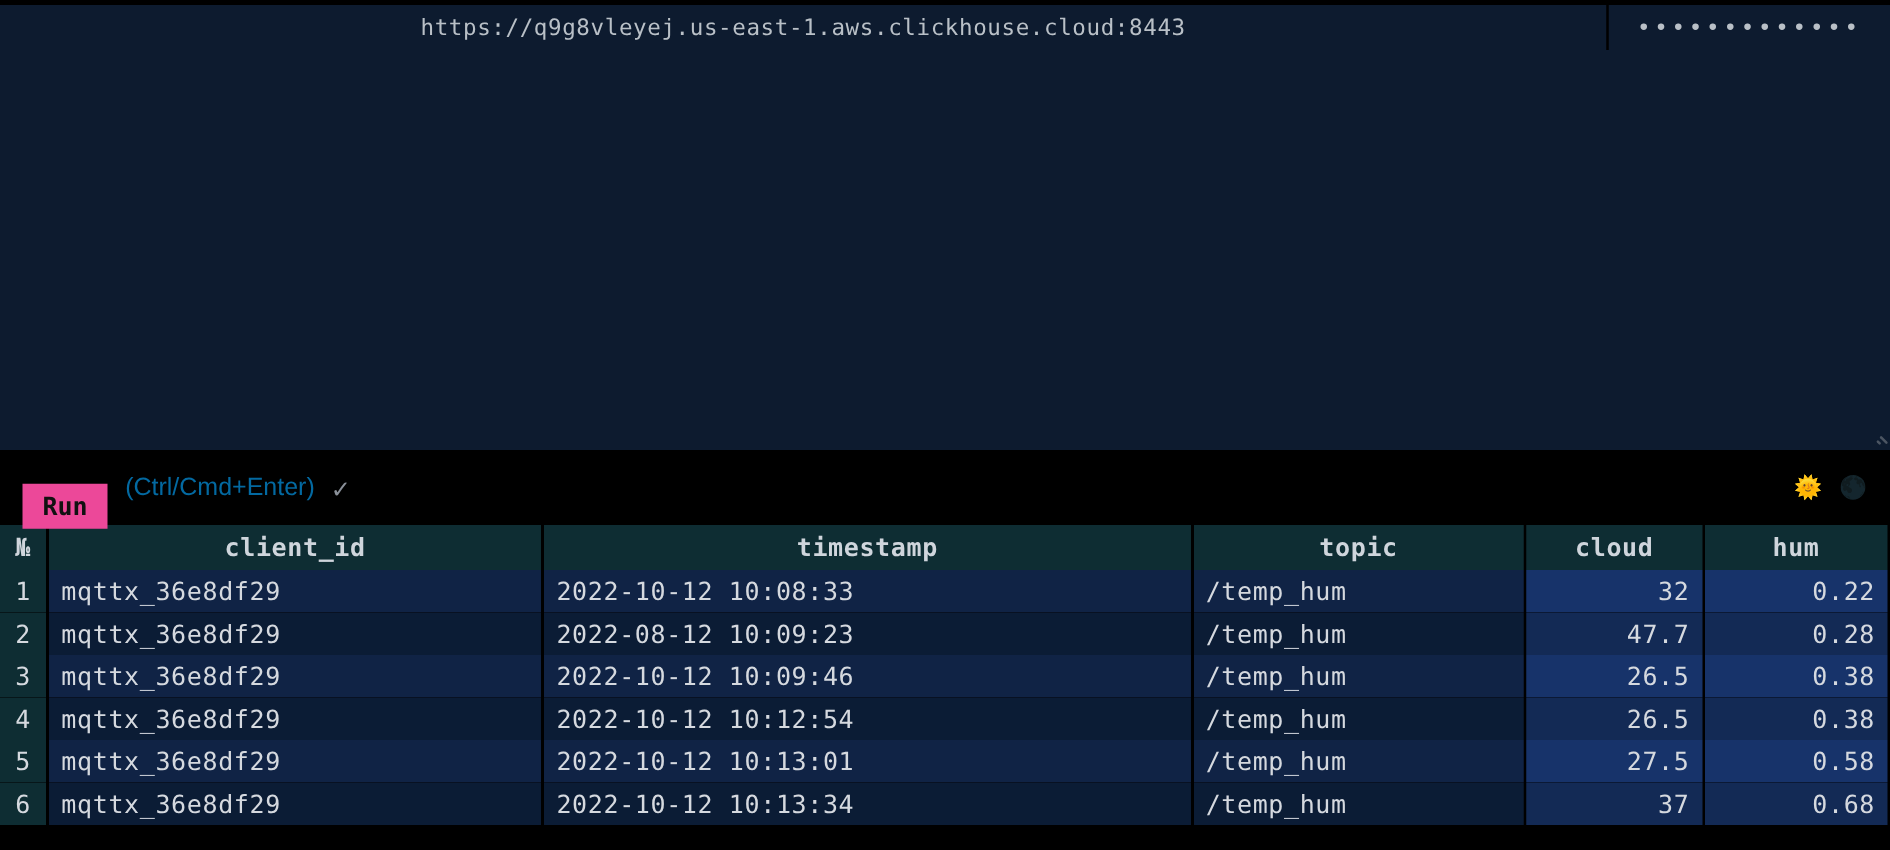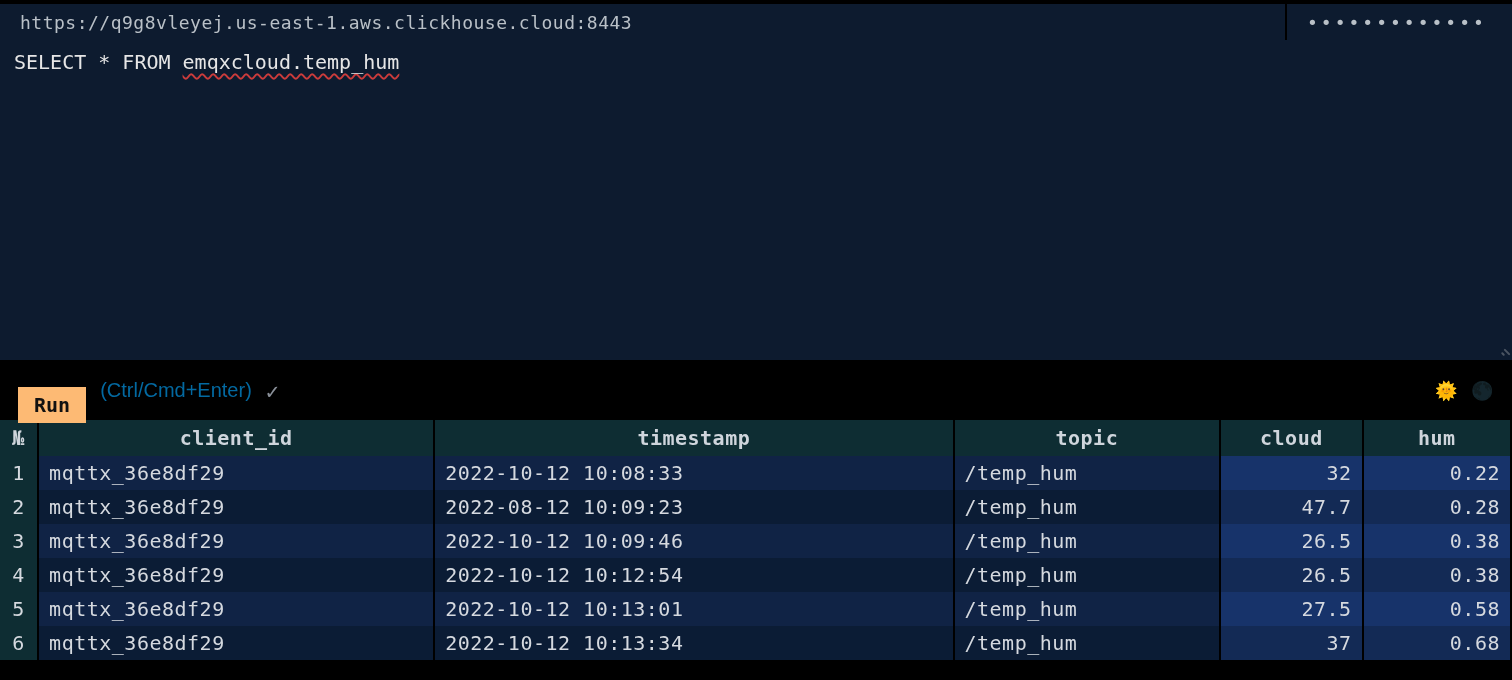--- a/index.html
+++ b/index.html
@@ -21,20 +21,21 @@
   }
   .url-input, .user-input, .pass-input {
     background: #0d1b2f;
     color: #b9c0c7;
     border: none;
     outline: none;
     font: inherit;
     font-size: 18px;
     padding: 6px 20px;
     letter-spacing: 0.5px;
+    text-align: center;
   }
   .url-input { flex: 1 1 auto; width: 1075px; }
   .user-input { width: 200px; }
   .pass-input { width: 225px; letter-spacing: 3px; }
   .query-editor-wrap {
     position: relative;
     background: #0d1b2f;
     height: 320px;
   }
   .query-text {
@@ -70,21 +71,21 @@
 
   .action-bar {
     display: flex;
     align-items: center;
     height: 60px;
     background: #000;
     padding: 0 18px;
     gap: 14px;
   }
   .run-btn {
-    background: #fdba74;
+    background: #ec4899;
     color: #111;
     font-weight: bold;
     font-family: inherit;
     font-size: 20px;
     border: none;
     padding: 6px 16px;
     cursor: pointer;
     margin-top: 30px;
   }
   .hint {
@@ -158,21 +159,20 @@
 </style>
 </head>
 <body>
 
 <div class="top-bar">
   <input class="url-input" value="https://q9g8vleyej.us-east-1.aws.clickhouse.cloud:8443" style="">
   <input class="pass-input" type="password" value="●●●●●●●●●●●●●" style="">
 </div>
 
 <div class="query-editor-wrap">
-  <div class="query-text"><span>SELECT * FROM </span><span class="underline">emqxcloud.temp_hum</span></div>
   <div class="resize-handle"></div>
 </div>
 
 <div class="action-bar">
   <button class="run-btn">Run</button>
   <span class="hint">(Ctrl/Cmd+Enter)</span>
   <span class="checkmark-icon">✓</span>
   <span class="spacer"></span>
   <span class="sun-icon">🌞</span>
   <span class="moon-icon">🌑</span>

